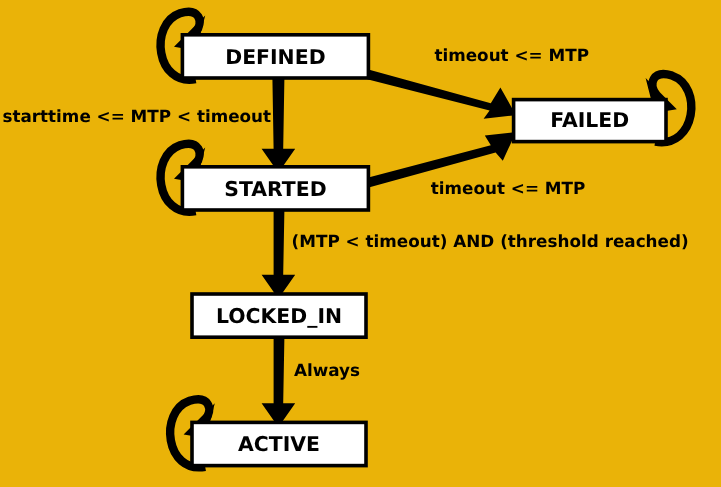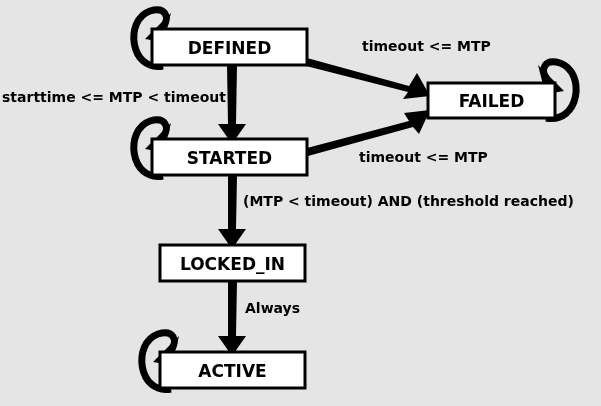--- a/index.html
+++ b/index.html
@@ -7,21 +7,21 @@
     padding: 0;
     background: #ffffff;
   }
   body {
     font-family: "DejaVu Sans", sans-serif;
   }
   #diagram-root {
     position: relative;
     width: 601px;
     height: 406px;
-    background: #e5e5e5;
+    background: #eab308;
     overflow: hidden;
     text-decoration: underline;
   }
   #diagram-svg {
     position: absolute;
     left: 0;
     top: 0;
     width: 601px;
     height: 406px;
     display: block;

